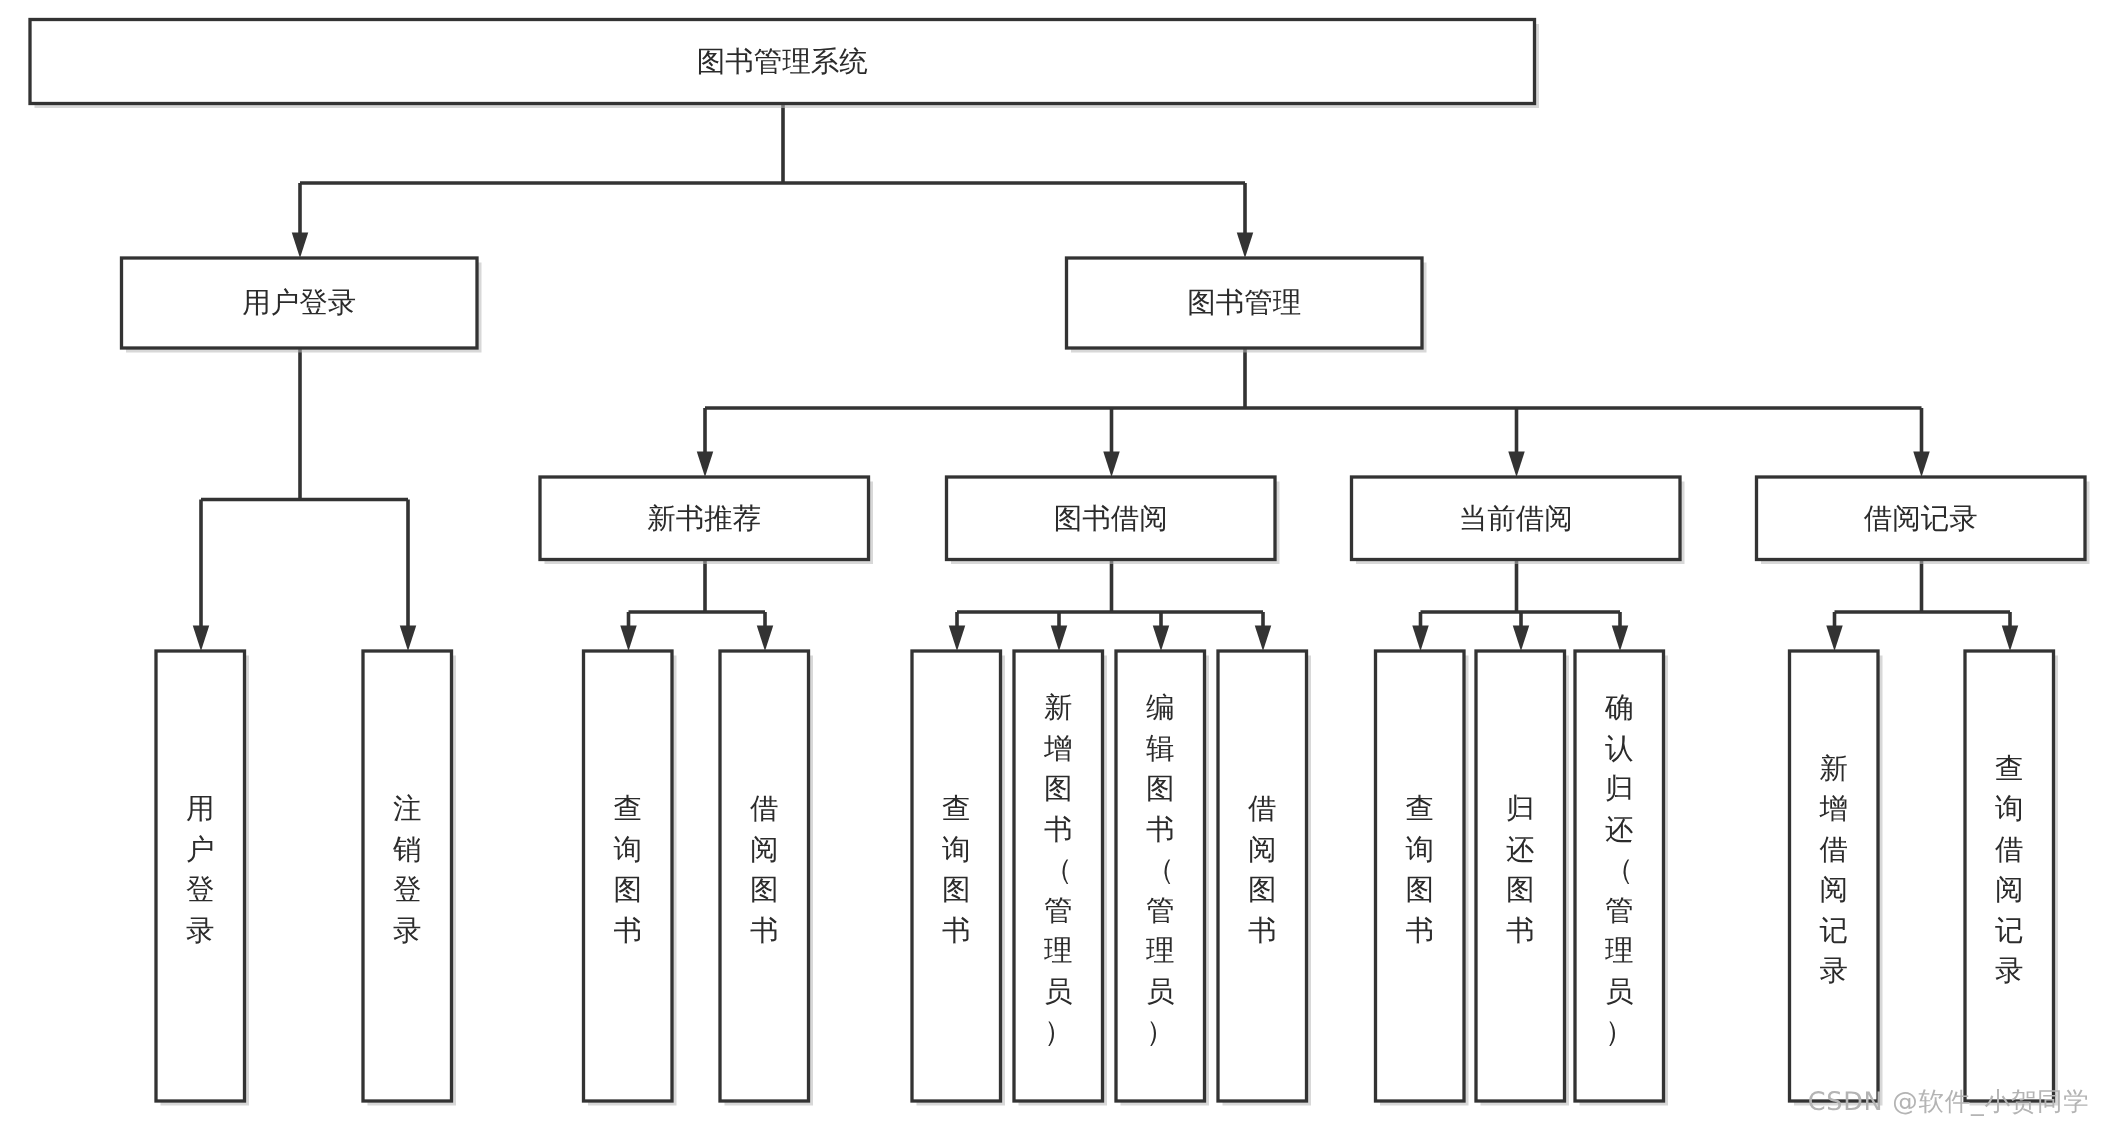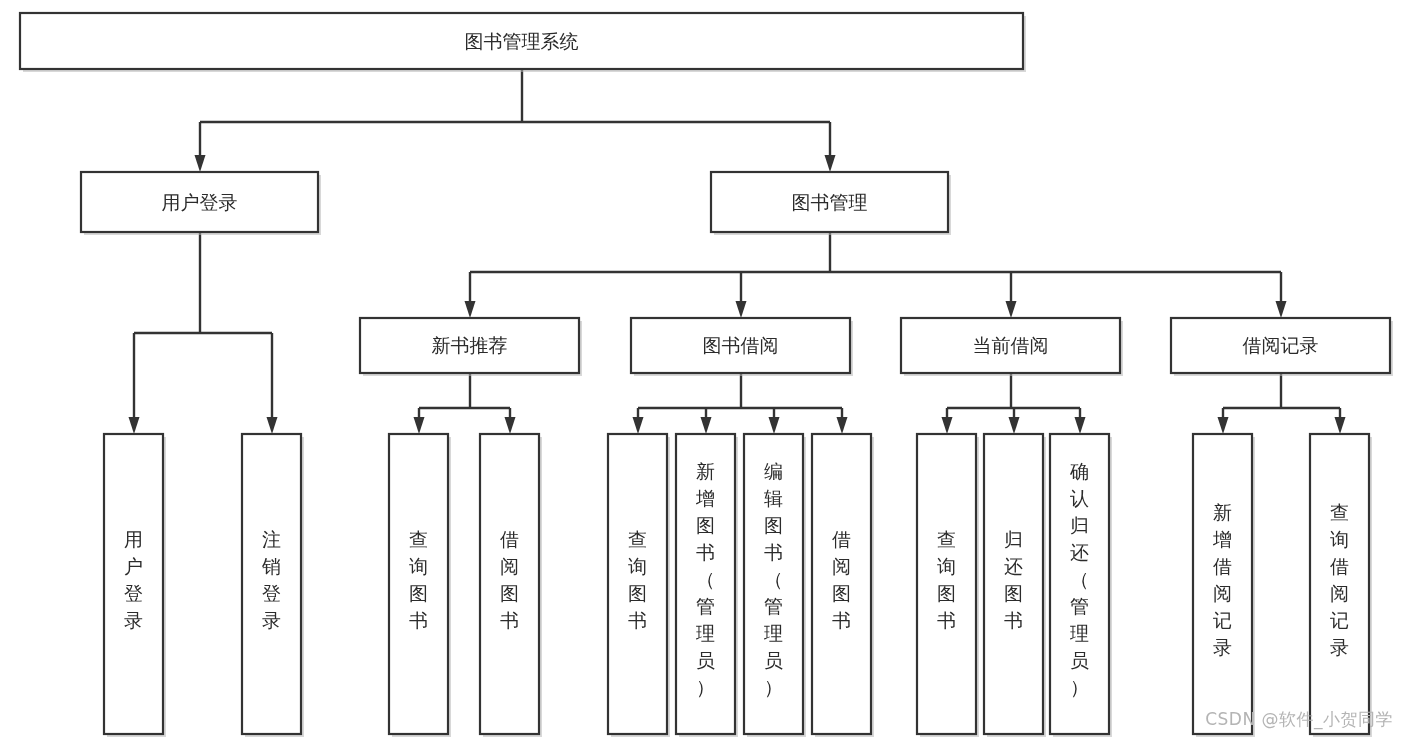--- a/index.html
+++ b/index.html
@@ -52,21 +52,21 @@
   }
   .node-label-vertical {
     font-family: "DejaVu Sans", "Liberation Sans", sans-serif;
     font-size: 19px;
     fill: #2b2b2b;
     text-anchor: middle;
   }
   .watermark {
     position: absolute;
     right: 12px;
-    bottom: 16px;
+    bottom: 1px;
     font-family: "DejaVu Sans", "Liberation Sans", sans-serif;
     font-size: 17px;
     color: #b4b4b4;
     letter-spacing: 0.5px;
     white-space: nowrap;
     user-select: none;
   }
 </style>
 </head>
 <body>

